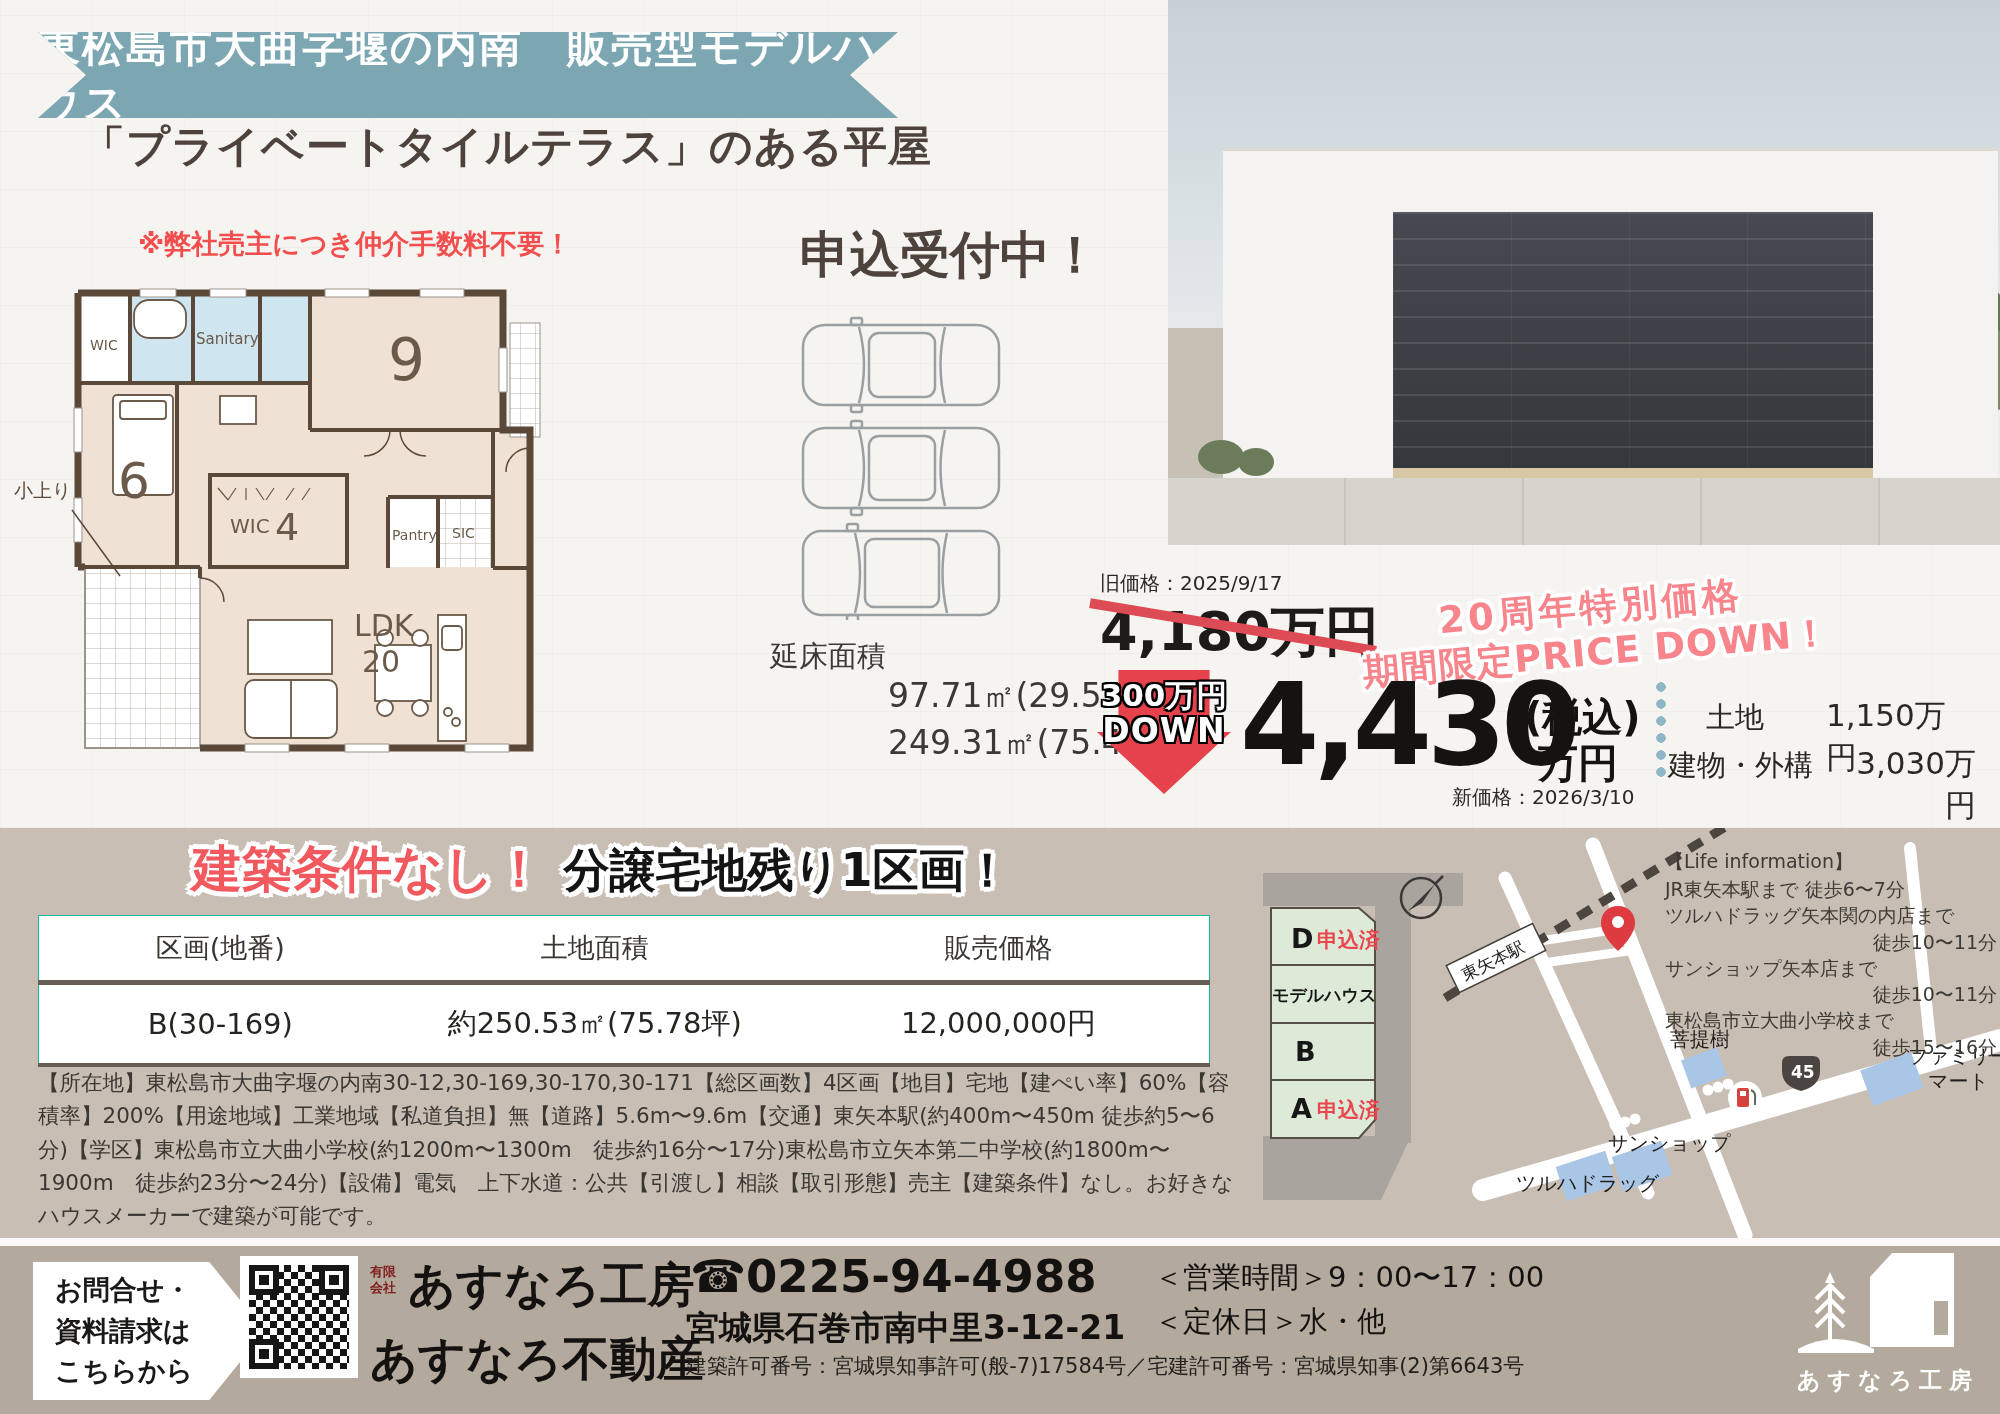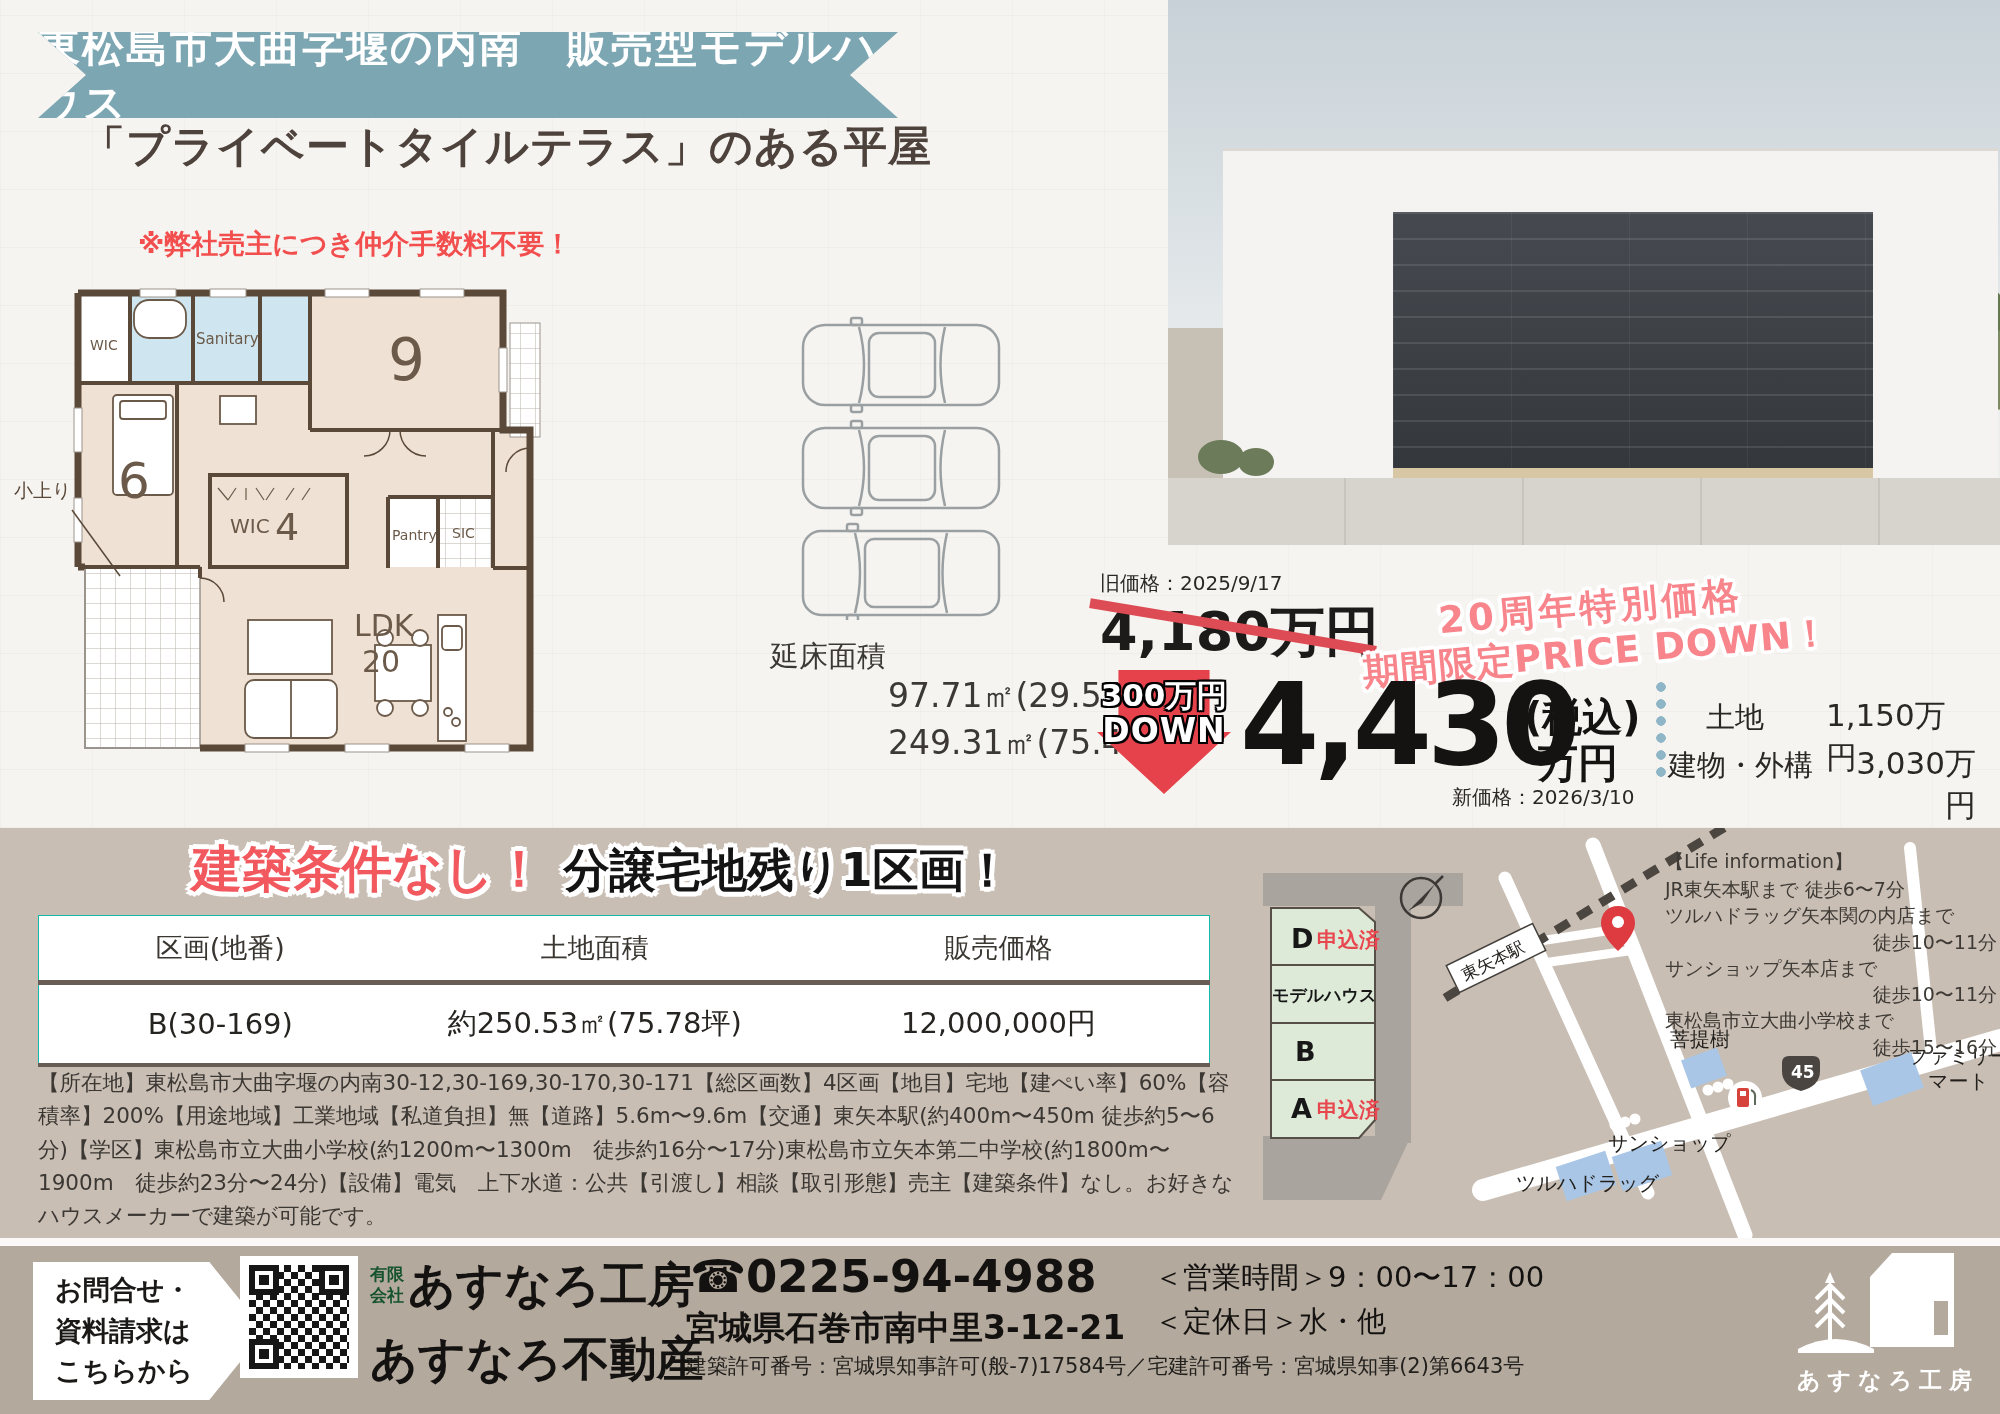--- a/index.html
+++ b/index.html
@@ -109,21 +109,21 @@
   .qr{left:240px;top:1256px;width:118px;height:122px;background:#fff;}
   .qr-inner{position:absolute;inset:9px;
     background-image:
       linear-gradient(45deg,#161616 25%,transparent 25%,transparent 75%,#161616 75%),
       linear-gradient(45deg,#161616 25%,transparent 25%,transparent 75%,#161616 75%);
     background-position:0 0,7px 7px;background-size:14px 14px;}
   .qr-f{position:absolute;width:18px;height:18px;border:6px solid #161616;background:#fff;}
   .qr-f::after{content:'';position:absolute;inset:4px;background:#161616;}
   .qr-f.tl{left:9px;top:9px;} .qr-f.tr{right:9px;top:9px;} .qr-f.bl{left:9px;bottom:9px;}
 
-  .corp-type{left:370px;top:1264px;font-size:17px;font-weight:700;color:#14532d;line-height:1.25;}
+  .corp-type{left:370px;top:1264px;font-size:13px;font-weight:700;color:#7f1d1d;line-height:1.25;}
   .corp-name1{left:408px;top:1254px;font-size:47px;font-weight:800;color:#141210;}
   .corp-name2{left:370px;top:1328px;font-size:47px;font-weight:800;color:#141210;}
   .phone{left:690px;top:1250px;font-size:45px;font-weight:800;color:#141210;}
   .address{left:686px;top:1306px;font-size:33px;font-weight:700;color:#141210;}
   .license{left:686px;top:1352px;font-size:21px;color:#22201d;}
   .hours{left:1154px;top:1258px;font-size:29px;color:#141210;}
   .holiday{left:1154px;top:1302px;font-size:29px;color:#141210;}
   .logo{left:1790px;top:1245px;width:196px;text-align:center;}
   .logo-text{font-size:23px;font-weight:700;color:#fff;letter-spacing:7px;margin-top:6px;}
 
@@ -141,20 +141,21 @@
 <div id="page">
 
   <div class="abs top-bg"></div>
 
   <div class="abs banner">
     <span>東松島市大曲字堰の内南　販売型モデルハウス</span>
   </div>
 
   <div class="abs catchcopy">「プライベートタイルテラス」のある平屋</div>
   <div class="abs broker-note">※弊社売主につき仲介手数料不要！</div>
+  <div class="abs accepting">申込受付中！</div>
 
   <svg class="abs floorplan" width="480" height="470" viewBox="0 0 480 470">
     <defs>
       <pattern id="tile" width="15" height="15" patternUnits="userSpaceOnUse">
         <path d="M15 0H0V15" fill="none" stroke="#b9b2a9" stroke-width="1"></path>
       </pattern>
     </defs>
 
     <rect x="8" y="5" width="425" height="274" fill="#efe1d3"></rect>
     <rect x="130" y="142" width="330" height="318" fill="#efe1d3"></rect>

